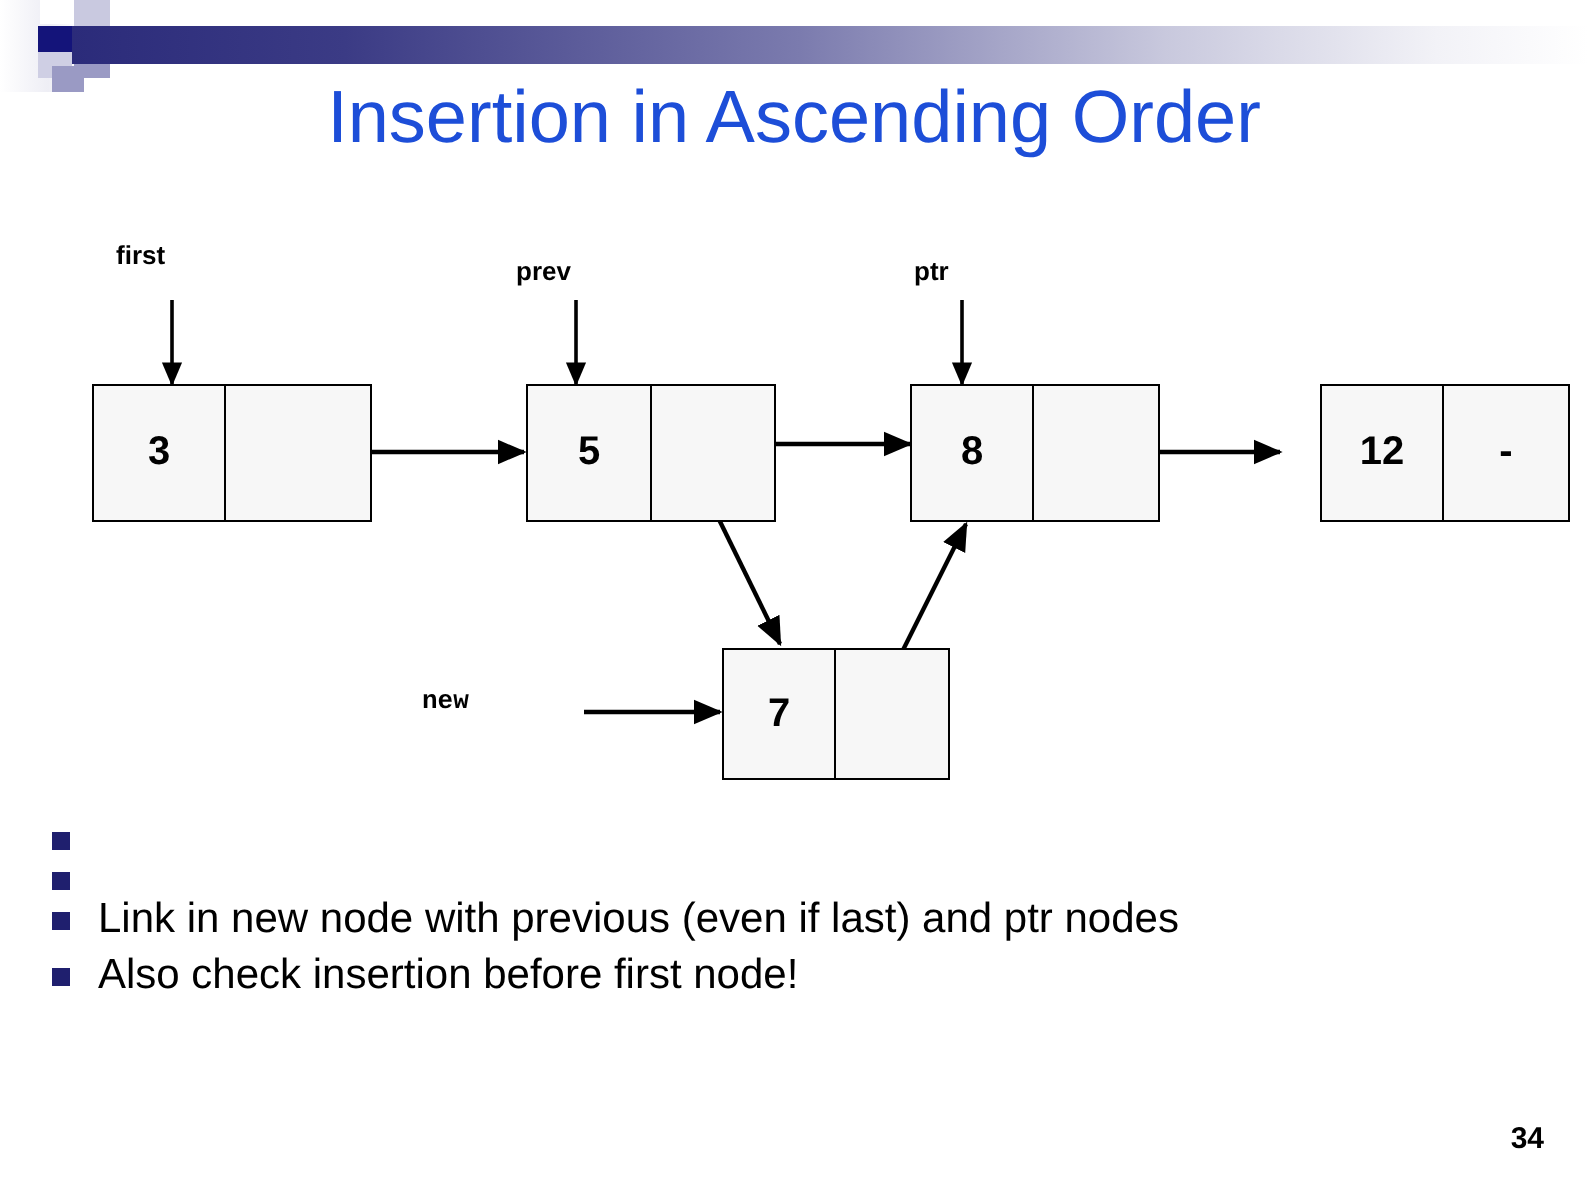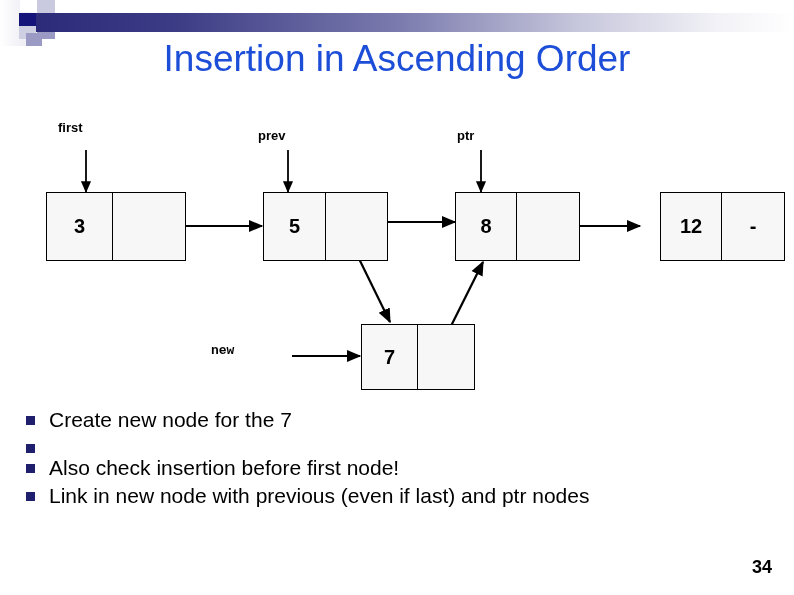--- a/index.html
+++ b/index.html
@@ -113,21 +113,21 @@
   .bullet-text {
     font-size: 21px;
     line-height: 26px;
     color: #000000;
   }
 
   #page-number {
     position: absolute;
     right: 22px;
     bottom: 17px;
-    font-size: 18px;
+    font-size: 15px;
     font-weight: bold;
     color: #000000;
   }
 </style>
 </head>
 <body>
 
 <div id="header-decoration">
   <div id="deco-fade-left"></div>
   <div class="deco-sq" style="left:20px; top:0px; width:17px; height:12px; background:#ffffff;"></div>
@@ -192,28 +192,27 @@
 </div>
 
 <div class="node" style="left:361px; top:324px; width:114px; height:66px;">
   <div class="cell data" style="width:56px;">7</div>
   <div class="cell link" style="width:56px;"></div>
 </div>
 
 <div id="bullet-list">
   <div class="bullet-row">
     <div class="bullet-marker"></div>
-    <div class="bullet-text">Create new node for the 7</div>
-  </div>
-  <div class="bullet-row">
-    <div class="bullet-marker"></div>
+  </div>
+  <div class="bullet-row">
+    <div class="bullet-marker"></div>
+  </div>
+  <div class="bullet-row">
+    <div class="bullet-marker"></div>
+    <div class="bullet-text">Link in new node with previous (even if last) and ptr nodes</div>
   </div>
   <div class="bullet-row">
     <div class="bullet-marker"></div>
     <div class="bullet-text">Also check insertion before first node!</div>
   </div>
-  <div class="bullet-row">
-    <div class="bullet-marker"></div>
-    <div class="bullet-text">Link in new node with previous (even if last) and ptr nodes</div>
-  </div>
 </div>
 
 <div id="page-number">34</div>
 
 </body></html>

